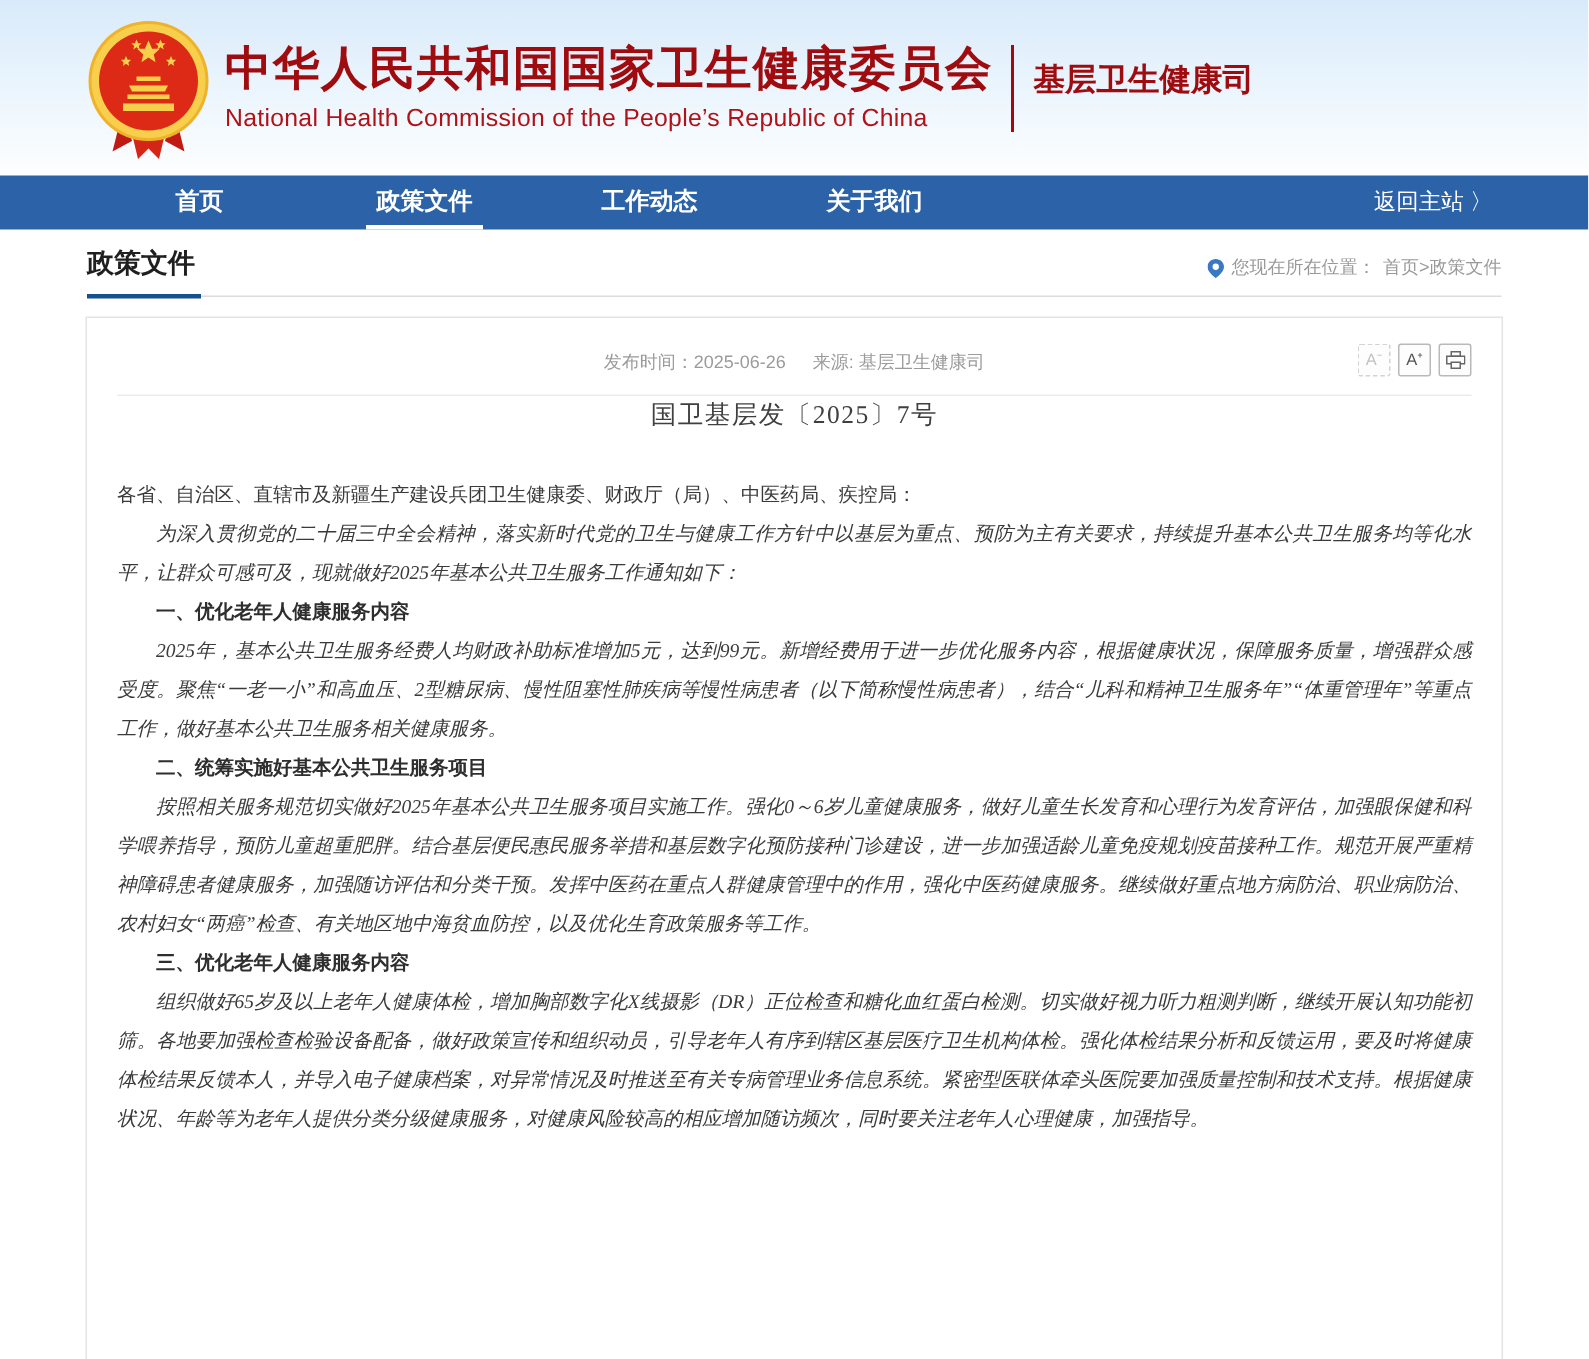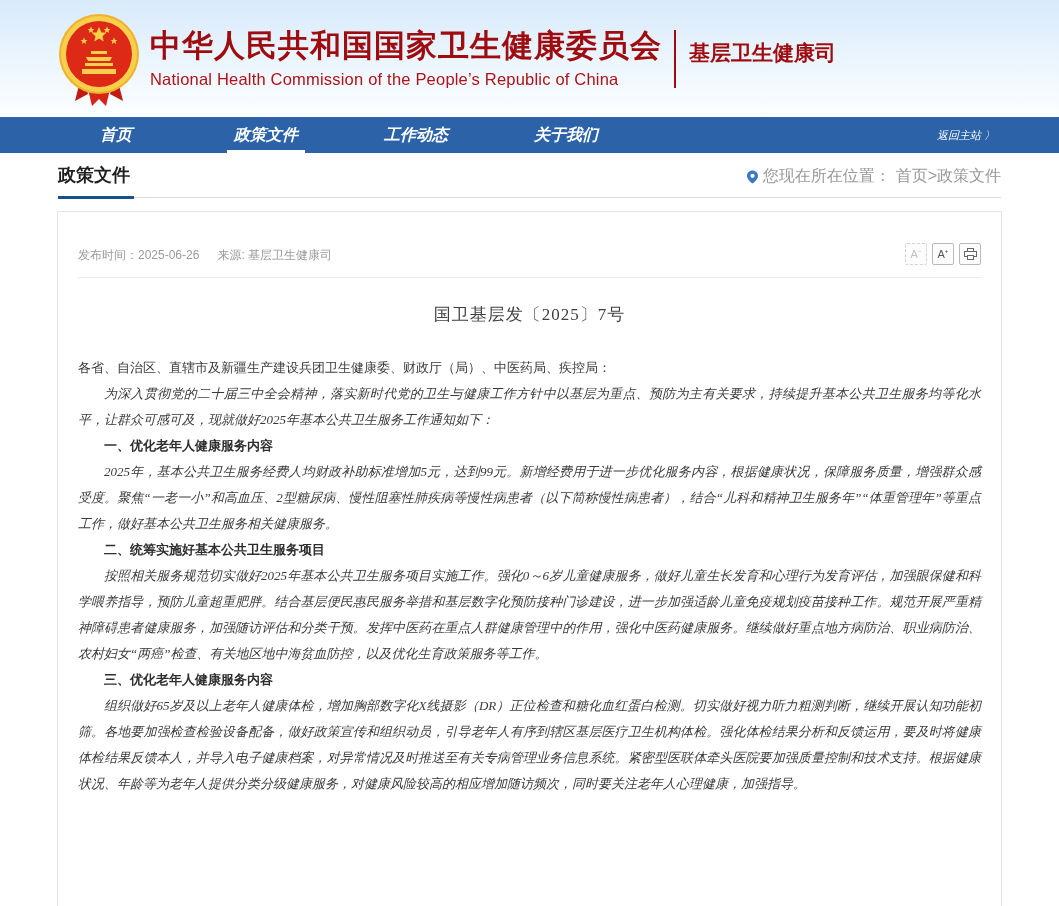--- a/index.html
+++ b/index.html
@@ -27,74 +27,74 @@
     width:2px; height:58px; background:var(--brand_red,#9e0c10);
     margin:0 13px 0 12px; align-self:center; flex:none;
   }
   .dept {
     font-size:21px; font-weight:bold; color:var(--brand_red,#9e0c10);
     align-self:center; margin-bottom:12px; white-space:nowrap;
   }
   
   .nav {
     height:36px; background:var(--nav_blue,#2b62a8);
-    display:flex; padding-left:41px; position:relative;font-style:italic;
+    display:flex; padding-left:58px; position:relative;
   }
   .nav-item {
     width:150px; text-align:center; line-height:36px; color:#fff;
     font-size:16px; font-weight:bold; position:relative; cursor:pointer;
   }
   .nav-item.active::after {
     content:""; position:absolute; left:50%; transform:translateX(-50%);
     bottom:0; width:78px; height:3px; background:#fff;
   }
   .back-link {
     position:absolute; right:64px; top:0; line-height:36px;
-    color:#fff; font-size:11px; cursor:pointer;
+    color:#fff; font-size:15px; cursor:pointer;
   }
   
   .crumb-row {
     margin:0 58px; height:45px; border-bottom:1px solid #dcdcdc;
     display:flex; justify-content:space-between; align-items:flex-end;
   }
   .section-title {
     font-size:18px; font-weight:bold; color:#1f1f1f;
     padding:0 4px 9px 0; border-bottom:3px solid var(--crumb_underline_blue,#15518d);
     margin-bottom:-2px; min-width:62px;
   }
   .crumb-right {
-    font-size:16px; color:#999; padding-bottom:10px;
+    font-size:12px; color:#999; padding-bottom:10px;
     display:flex; align-items:center; gap:5px;
   }
   .crumb-path { color:#999; cursor:pointer; }
   .pin { width:11px; height:14px; flex:none; }
   
   .article {
     margin:13px 57px 0; border:1px solid #e4e4e4; background:#fff;
     padding:0 20px; min-height:760px;
   }
   .art-title {
     text-align:center; margin-top:19px; font-size:22px; letter-spacing:1px;
     color:var(--title_blue,#4e78a8); font-weight:600;
   }
   .meta-row {
-    position:relative; margin-top:31px;
+    position:relative; text-align:center; margin-top:17px;
     font-size:12px; color:#9b9b9b; height:24px; line-height:24px;
   }
   .meta-row .gap { display:inline-block; width:18px; }
   .tools { position:absolute; right:0; top:0; display:flex; gap:5px; }
   .tool-btn {
     width:22px; height:22px; border:1px solid #b9b9b9; border-radius:2px;
     background:#fdfdfd; font-size:11px; color:#555;
     display:flex; align-items:center; justify-content:center; cursor:pointer;
   }
   .tool-btn.dashed { border-style:dashed; border-color:#d3d3d3; color:#c2c2c2; }
   .sep { border-top:1px solid #ebebeb; margin-top:10px; }
   .doc-number {
-    text-align:center; margin-top:25px; font-size:17px; color:#3f3f3f;
+    text-align:center; margin-top:1px; font-size:17px; color:#3f3f3f;
     font-family:"Liberation Serif", serif; letter-spacing:1px;
   }
   .art-body {
     margin-top:29px; font-size:13px; line-height:26px; color:#3a3a3a;
     text-align:justify; font-family:"Liberation Serif", serif;
   }
   .art-body p { margin:0; }
   .art-body p.indent { text-indent:2em;font-style:italic; }
   .art-body p.heading {
     text-indent:2em; font-weight:bold; color:#2e2e2e;

